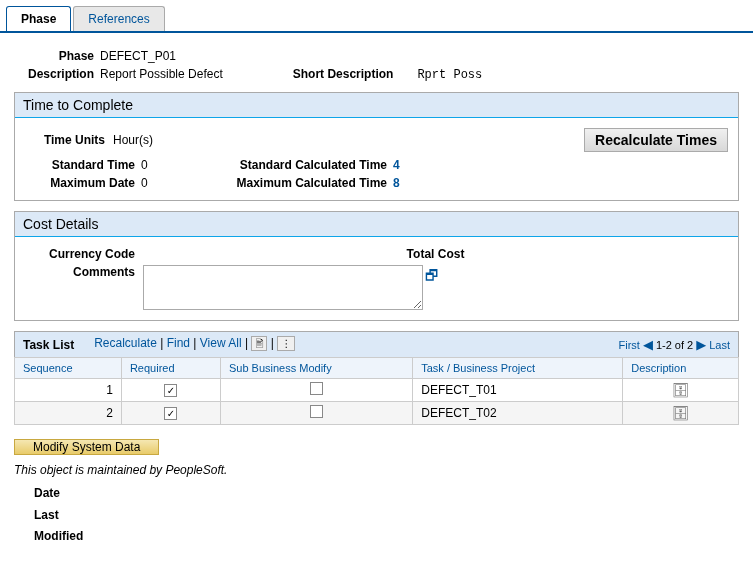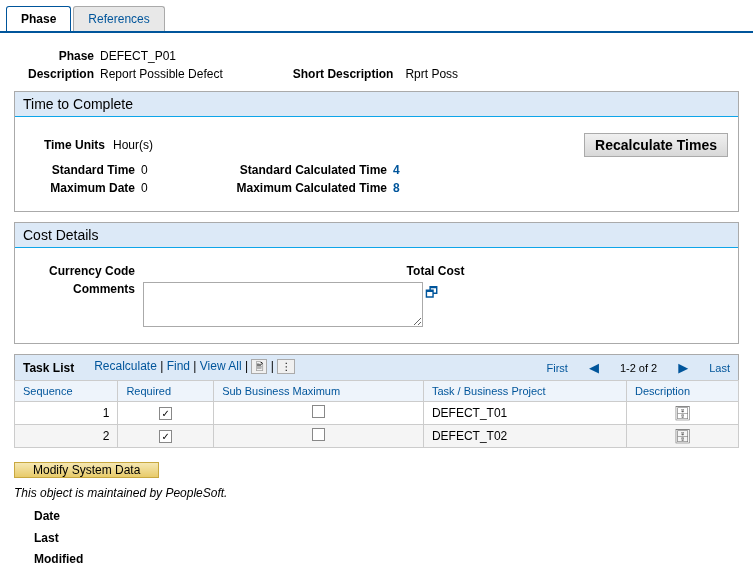--- a/index.html
+++ b/index.html
@@ -50,21 +50,21 @@
       margin-bottom: 10px;
     }
     .section-header {
       background: #dce9f7;
       padding: 4px 8px;
       font-weight: normal;
       font-size: 14px;
       border-bottom: 1px solid #0ea5e9;
     }
     .section-body {
-      padding: 16px 10px;
+      padding: 10px 10px;
     }
     .form-label {
       font-weight: bold;
       text-align: right;
       white-space: nowrap;
     }
 
     .recalc-btn {
       background: linear-gradient(to bottom, #f0f0f0, #d8d8d8);
       border: 1px solid #aaa;
@@ -119,21 +119,21 @@
       text-decoration: none;
       cursor: pointer;
     }
     .task-nav-links span {
       color: #000;
     }
     .task-pagination {
       font-size: 11px;
       display: flex;
       align-items: center;
-      gap: 21px;
+      gap: 3px;
     }
     .task-pagination .nav-btn {
       color: #00559b;
       cursor: pointer;
       font-size: 13px;
     }
 
     .task-table {
       width: 100%;
       border-collapse: collapse;
@@ -213,21 +213,21 @@
 <div class="main-content">
 
   <div style="display:flex; align-items:baseline; margin-bottom:4px; margin-top:8px;">
     <span class="field-label">Phase</span>
     <span class="field-value">DEFECT_P01</span>
   </div>
   <div style="display:flex; align-items:baseline; margin-bottom:10px;">
     <span class="field-label">Description</span>
     <span class="field-value">Report Possible Defect</span>
     <span class="field-label" style="margin-left:40px;">Short Description</span>
-    <span class="field-value" style="margin-left:6px;">Rprt Poss</span>
+    <span class="field-value" style="margin-left:18px;font-family:Liberation Mono, monospace;">Rprt Poss</span>
   </div>
 
   <div class="section-box">
     <div class="section-header">Time to Complete</div>
     <div class="section-body">
       <div style="display:flex; align-items:center; margin-bottom:6px;">
         <span class="form-label" style="min-width:80px;">Time Units</span>
         <span style="margin-left:8px;text-align:right;">Hour(s)</span>
         <div style="margin-left:auto;">
           <button class="recalc-btn">Recalculate Times</button>
@@ -285,21 +285,21 @@
         <span>1-2 of 2</span>
         <span class="nav-btn">▶</span>
         <span style="color:#00559b;cursor:pointer;">Last</span>
       </div>
     </div>
     <table class="task-table">
       <thead>
         <tr>
           <th>Sequence</th>
           <th>Required</th>
-          <th>Sub Business Maximum</th>
+          <th>Sub Business Modify</th>
           <th>Task / Business Project</th>
           <th>Description</th>
         </tr>
       </thead>
       <tbody id="task-table-body">
       <tr>
             <td style="text-align: right;">1</td>
             <td style="text-align: center;"><div class="checkbox-display checkbox-checked">✓</div></td>
             <td style="text-align: center;"><div class="checkbox-display"></div></td>
             <td>DEFECT_T01</td>

